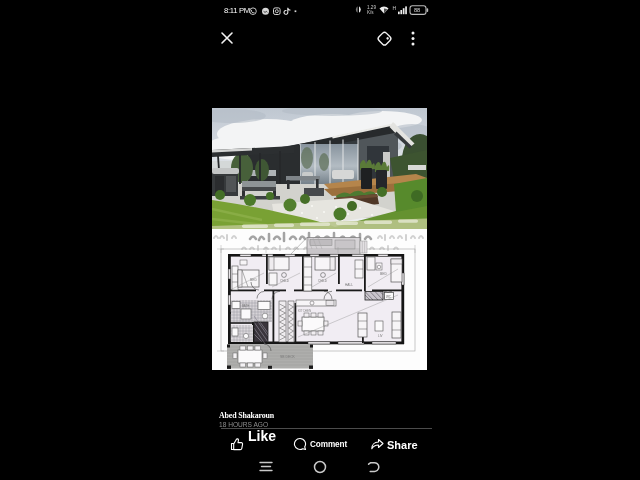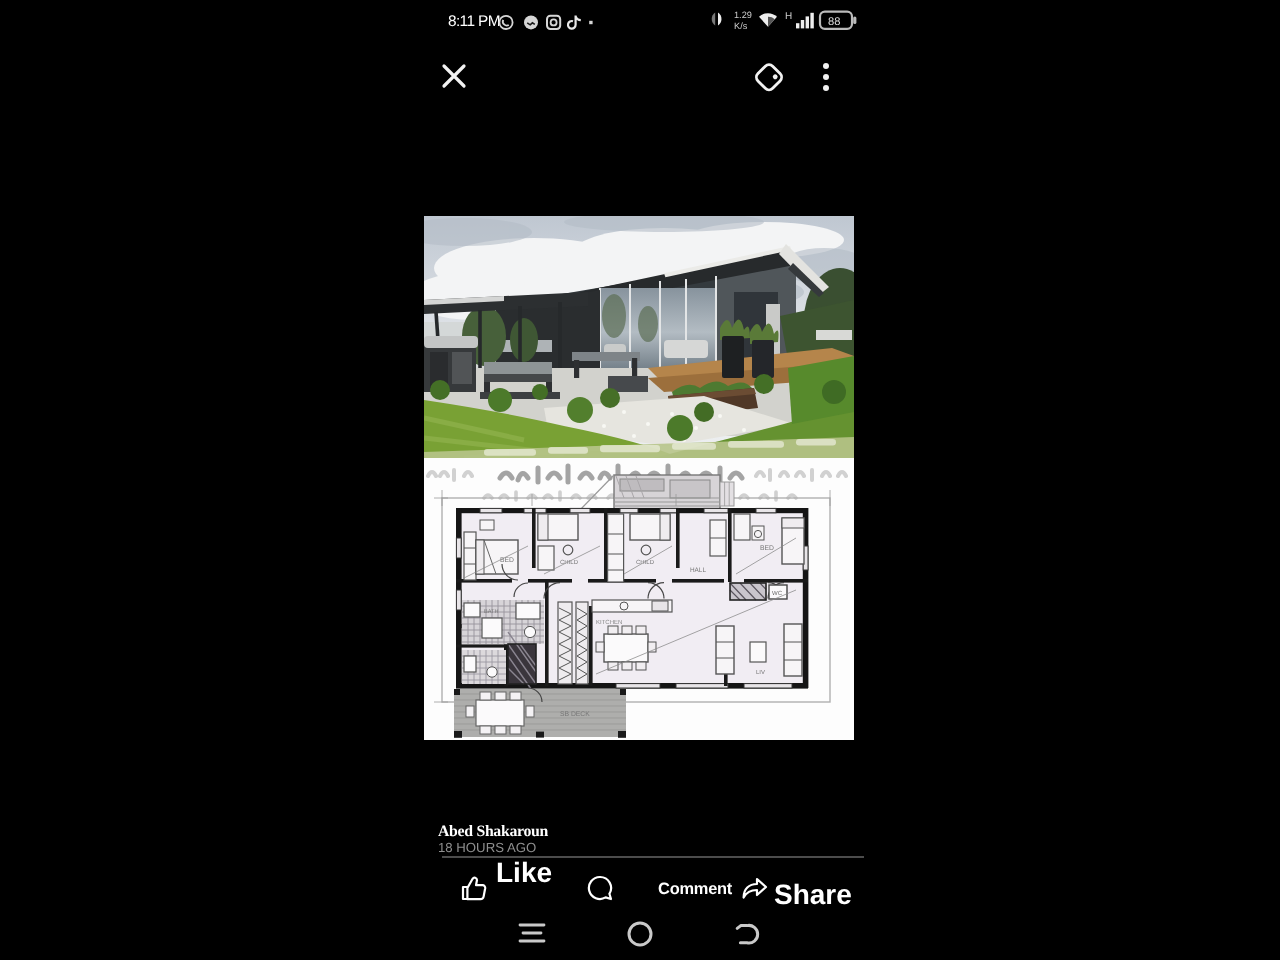--- a/index.html
+++ b/index.html
@@ -509,26 +509,26 @@
 <div class="abs" style="left:221px;top:428px;width:211px;height:1px;background:#4c4c4c;"></div>
 
 <svg class="abs" style="left:230px;top:437px;" width="14" height="14" viewBox="0 0 14 14">
   <path d="M1.5 6.5 h2.2 v6 H1.5 z M3.7 7 l2.6 -4.6 a1.2 1.2 0 0 1 2.2 0.6 l-0.5 2.6 h3.3 a1.3 1.3 0 0 1 1.3 1.5 l-0.8 4.2 a1.6 1.6 0 0 1 -1.6 1.3 H3.7 z" fill="none" stroke="#fff" stroke-width="1.1" stroke-linejoin="round"></path>
 </svg>
 <div class="abs" style="left:248px;top:428px;color:#fff;font-size:14px;font-weight:bold;">Like</div>
 
 <svg class="abs" style="left:293px;top:437px;" width="14" height="14" viewBox="0 0 14 14">
   <path d="M7 1.5 a5.5 5.5 0 1 0 2.8 10.2 l2.7 0.8 -0.8 -2.6 A5.5 5.5 0 0 0 7 1.5 z" fill="none" stroke="#fff" stroke-width="1.1" stroke-linejoin="round"></path>
 </svg>
-<div class="abs" style="left:310px;top:439.5px;color:#fff;font-size:8.2px;font-weight:bold;letter-spacing:-0.1px;margin-left:19px;">Comment</div>
+<div class="abs" style="left:310px;top:439.5px;color:#fff;font-size:8.2px;font-weight:bold;letter-spacing:-0.1px;">Comment</div>
 
 <svg class="abs" style="left:370px;top:437px;" width="15" height="14" viewBox="0 0 15 14">
   <path d="M8.5 2.5 L13 6.5 L8.5 10.5 V8 C5 8 3 9.5 1.8 11.8 C1.8 7.5 4.5 5 8.5 5 Z" fill="none" stroke="#fff" stroke-width="1.1" stroke-linejoin="round"></path>
 </svg>
-<div class="abs" style="left:387px;top:439px;color:#fff;font-size:14px;font-weight:bold;">Share</div>
+<div class="abs" style="left:387px;top:439px;color:#fff;font-size:11px;font-weight:bold;">Share</div>
 
 <svg class="abs" style="left:259px;top:461px;" width="14" height="11" viewBox="0 0 14 11">
   <path d="M1 1.5 h12 M2.5 5.5 h9 M1 9.5 h12" stroke="#c9c9c9" stroke-width="1.4" stroke-linecap="round"></path>
 </svg>
 
 <svg class="abs" style="left:313px;top:459.5px;" width="14" height="14" viewBox="0 0 14 14">
   <circle cx="7" cy="7" r="5.5" fill="none" stroke="#c9c9c9" stroke-width="1.5"></circle>
 </svg>
 
 <svg class="abs" style="left:366px;top:460px;" width="14" height="13" viewBox="0 0 14 13">

